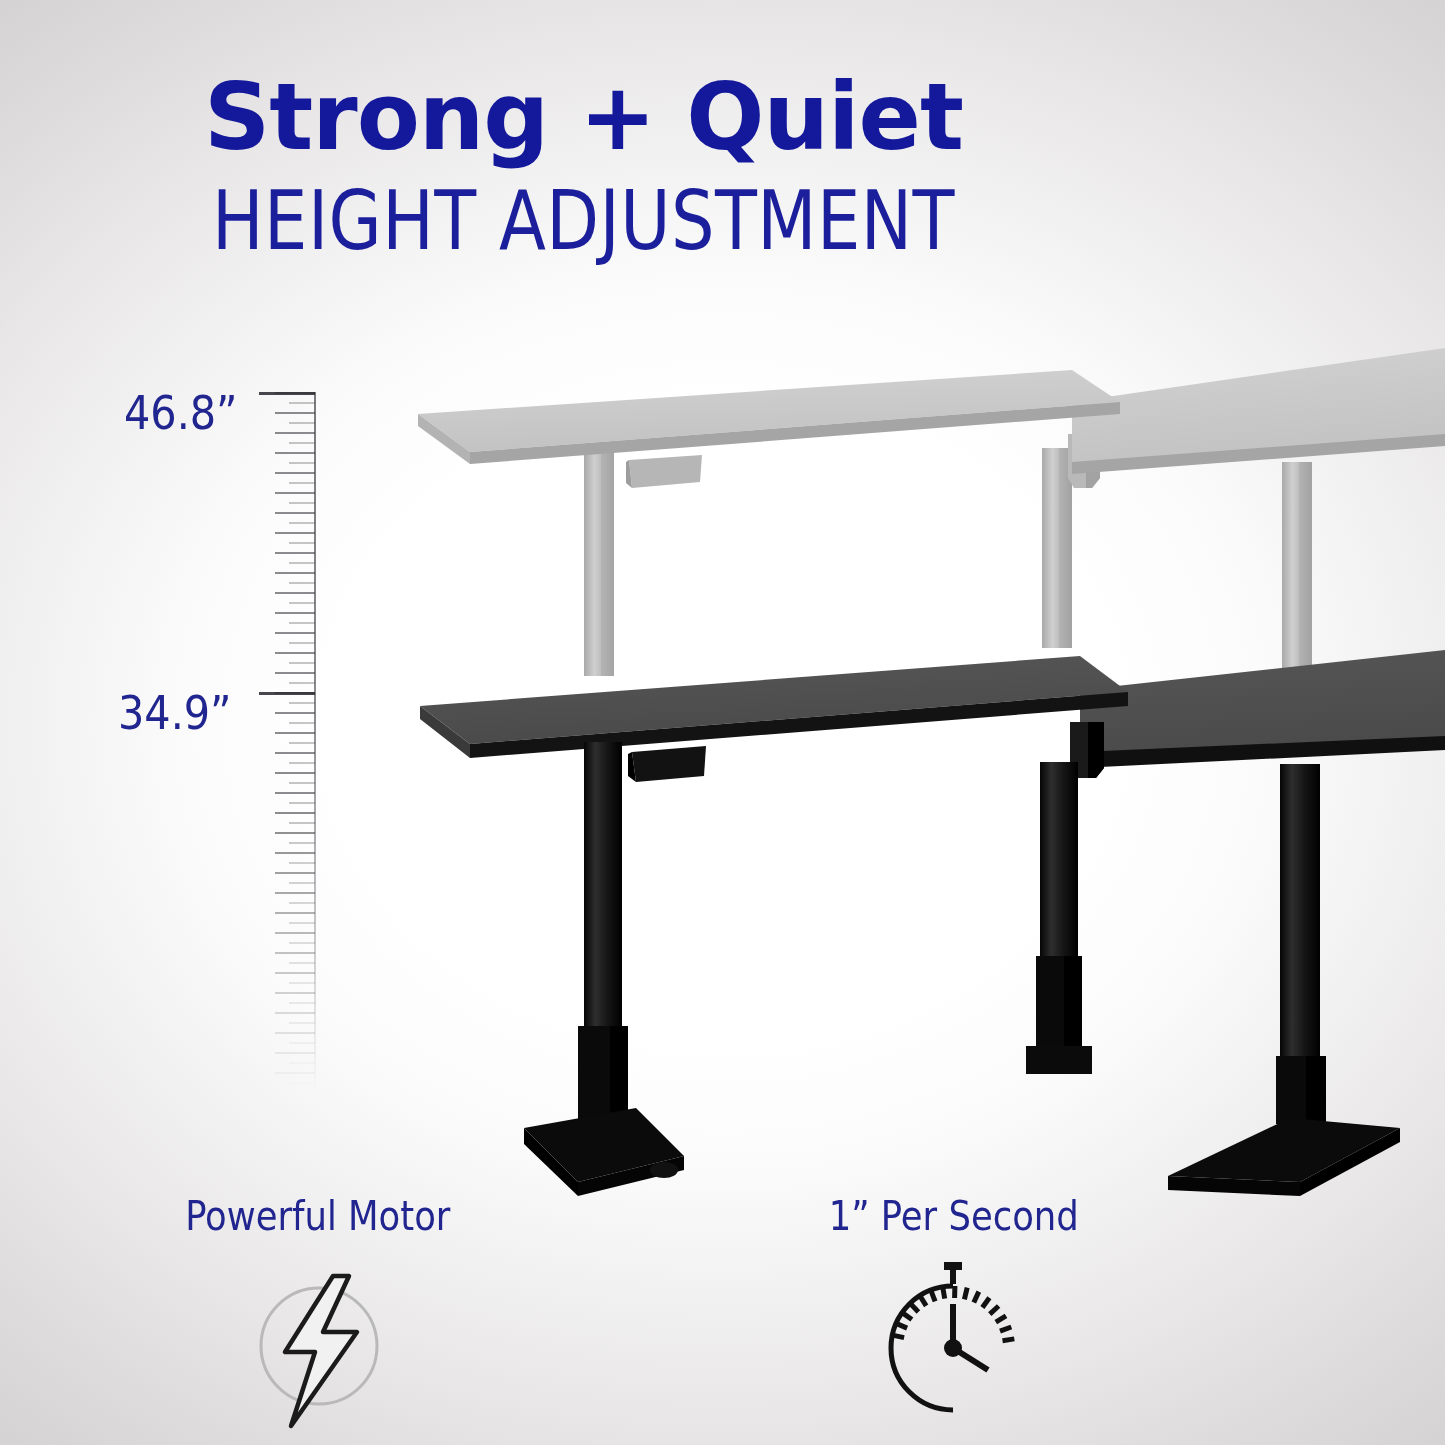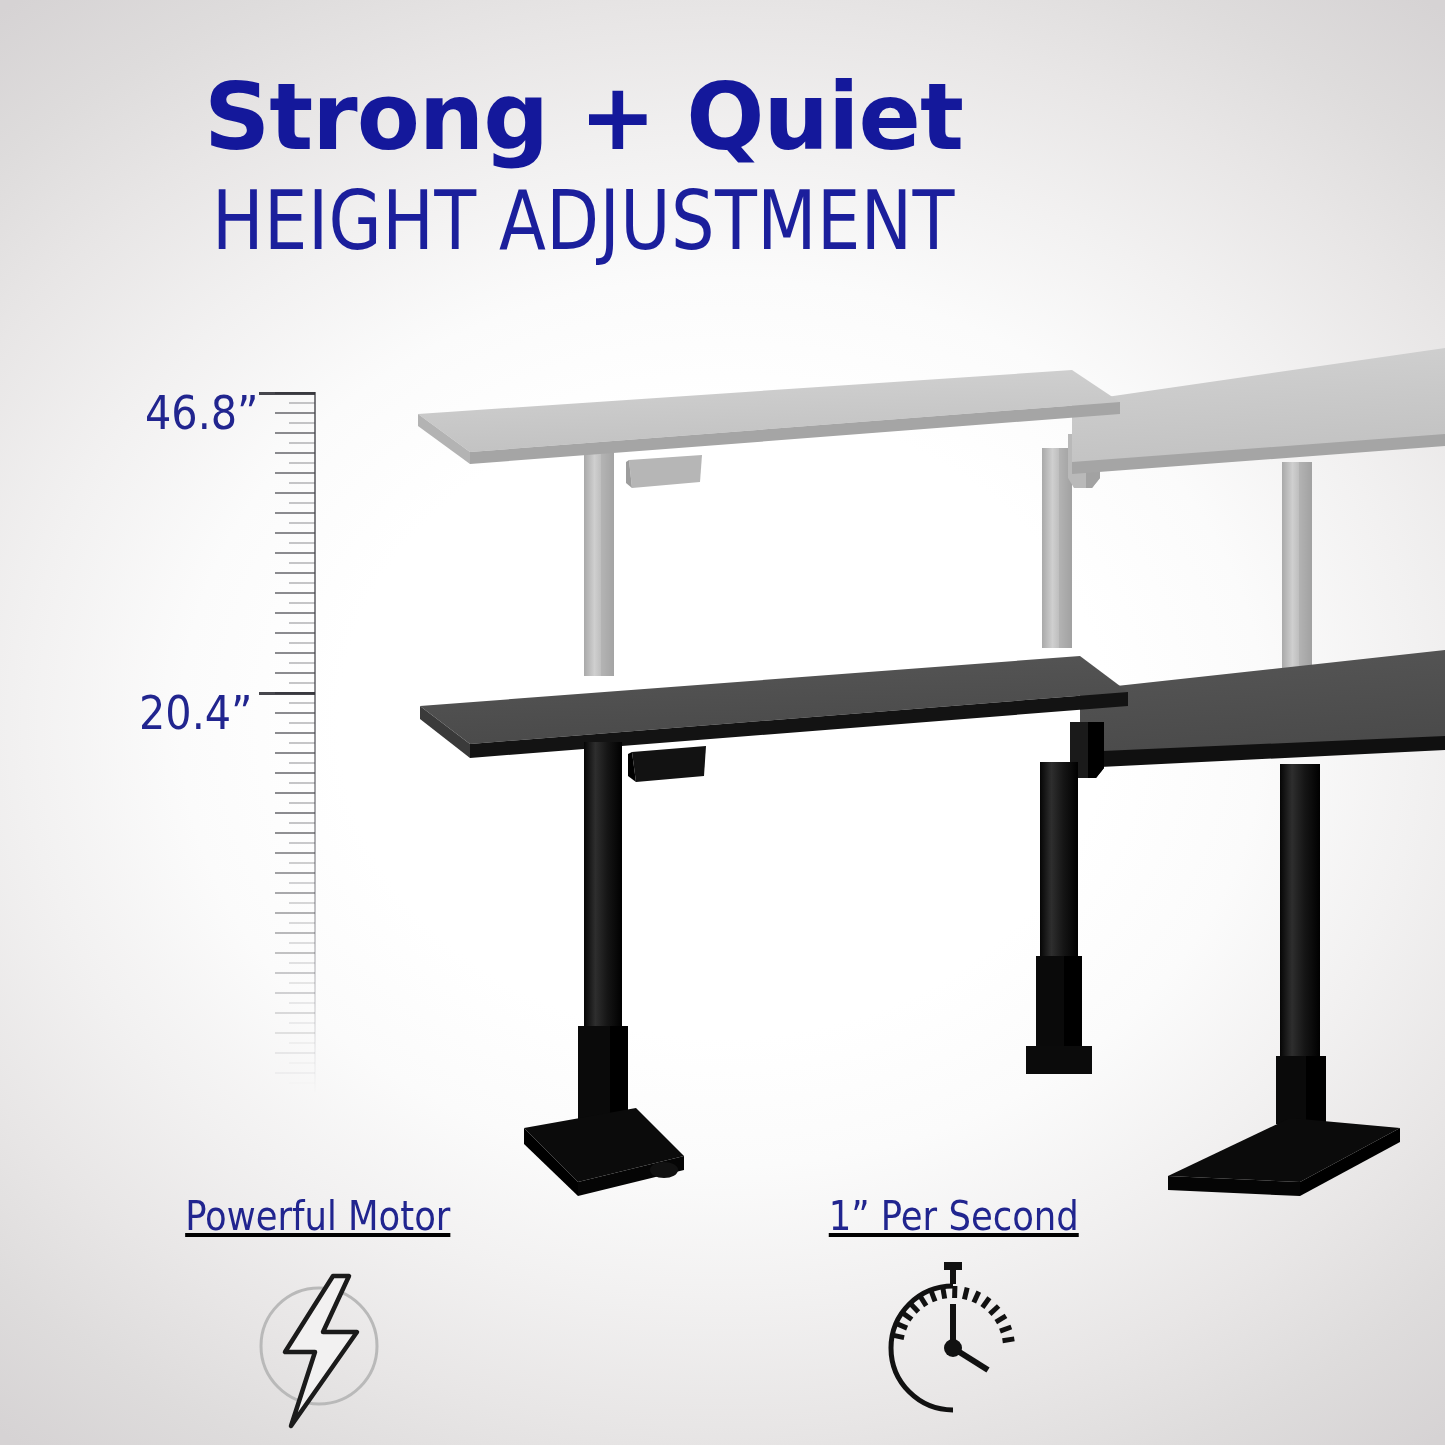--- a/index.html
+++ b/index.html
@@ -79,21 +79,20 @@
     height: 2px;
   }
 
   .meas-label {
     position: absolute;
     font-family: "DejaVu Sans Condensed", "DejaVu Sans", sans-serif;
     font-size: 46px;
     color: #21258f;
     letter-spacing: 0px;
     white-space: nowrap;
-    margin-left: 21px;
   }
   #label-high { left: 124px; top: 386px; }
   #label-low  { left: 118px; top: 686px; }
 
   
   .desk-svg {
     position: absolute;
     left: 0;
     top: 0;
     width: 1445px;
@@ -101,21 +100,20 @@
     pointer-events: none;
   }
 
   
   .features {
     position: absolute;
     left: 0;
     top: 1192px;
     width: 1271px;
     display: flex;
-    text-decoration: underline;
   }
   .feature {
     flex: 1;
     text-align: center;
     position: relative;
   }
   .feature-label {
     font-family: "DejaVu Sans Condensed", "DejaVu Sans", sans-serif;
     font-size: 41px;
     color: #21258f;
@@ -134,21 +132,21 @@
 <body>
 
 <div id="stage">
 
   <div class="headline-wrap">
     <span class="headline-1">Strong + Quiet</span>
     <span class="headline-2">HEIGHT ADJUSTMENT</span>
   </div>
 
   <div class="meas-label" id="label-high">46.8”</div>
-  <div class="meas-label" id="label-low">20.4”</div>
+  <div class="meas-label" id="label-low">34.9”</div>
 
   <div class="ruler" id="ruler">
     <div class="ruler-spine"></div>
   <div class="tick" style="top: 0px; width: 40px; background: rgba(70, 70, 76, 0.62);"></div>
       <div class="tick" style="top: 10px; width: 26px; background: rgba(70, 70, 76, 0.3);"></div>
       <div class="tick" style="top: 20px; width: 40px; background: rgba(70, 70, 76, 0.62);"></div>
       <div class="tick" style="top: 30px; width: 26px; background: rgba(70, 70, 76, 0.3);"></div>
       <div class="tick" style="top: 40px; width: 40px; background: rgba(70, 70, 76, 0.62);"></div>
       <div class="tick" style="top: 50px; width: 26px; background: rgba(70, 70, 76, 0.3);"></div>
       <div class="tick" style="top: 60px; width: 40px; background: rgba(70, 70, 76, 0.62);"></div>

